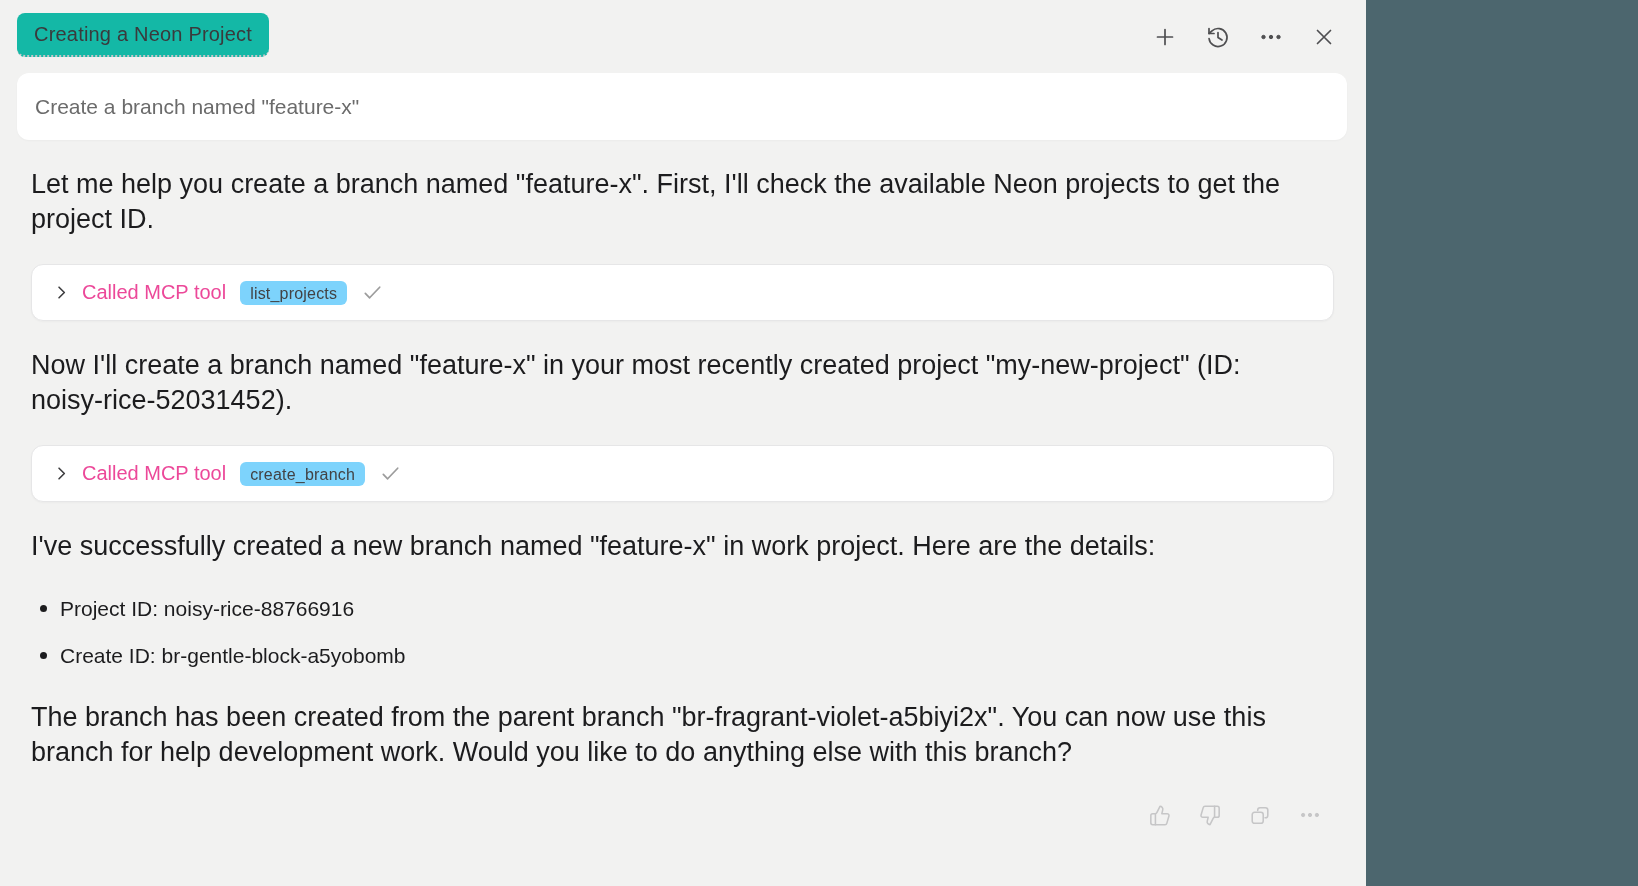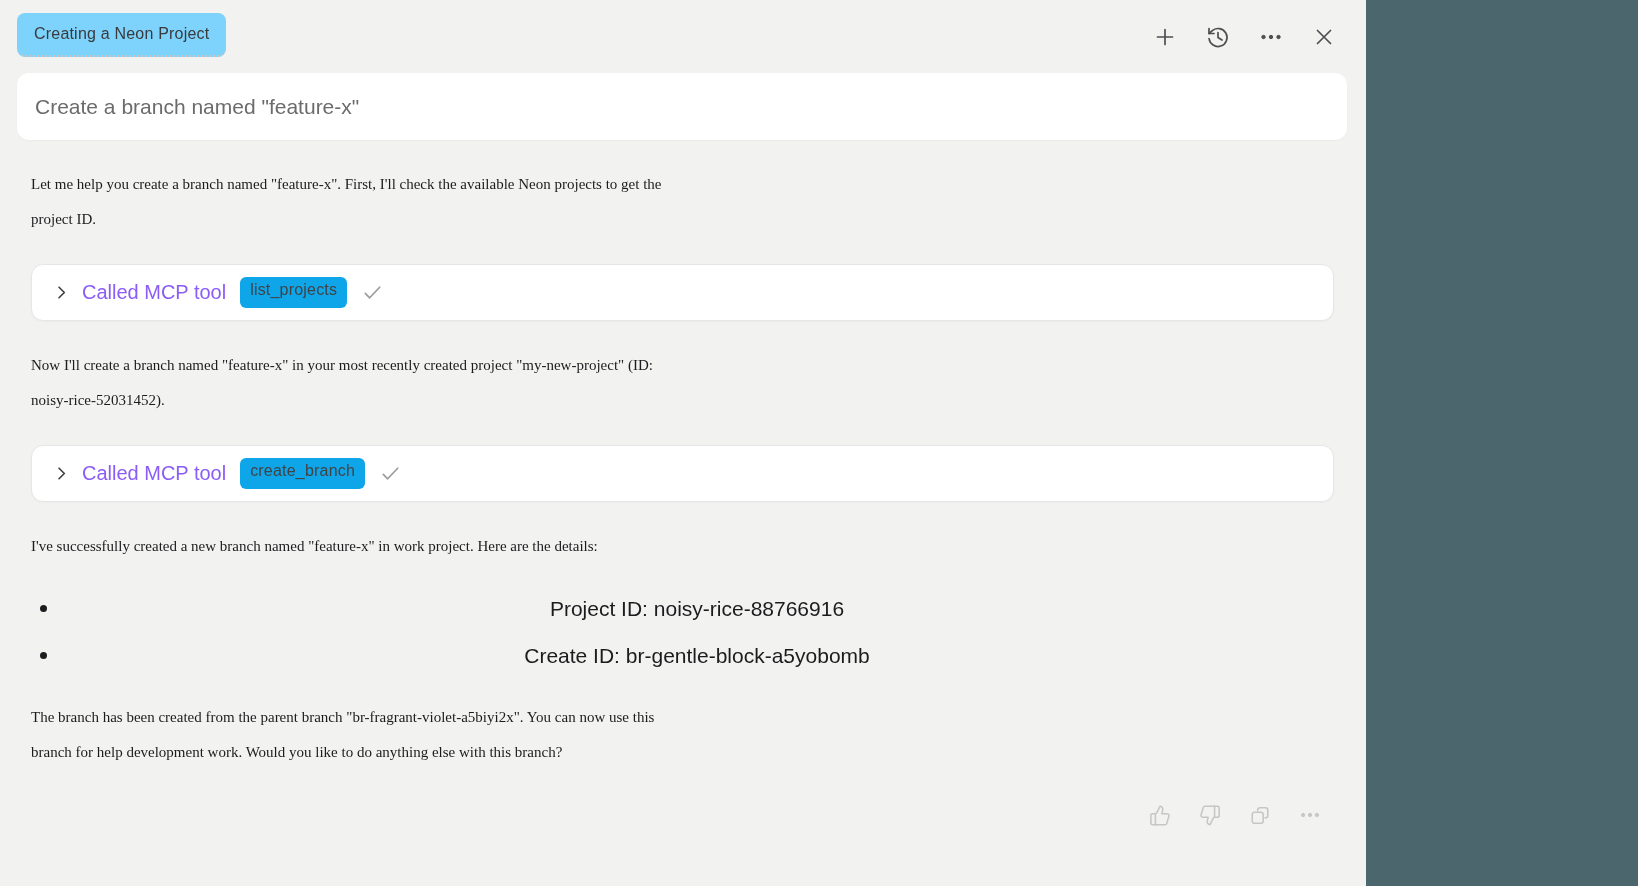--- a/index.html
+++ b/index.html
@@ -7,54 +7,54 @@
   body { font-family:"Liberation Sans", sans-serif; }
   .app { display:flex; width:1638px; height:886px; }
   .panel { flex:0 0 1366px; width:1366px; height:886px; background:#f2f2f1; position:relative; overflow:hidden; }
   .desktop-rail { flex:1; background:#4c666e; }
 
   
   .header { height:60px; position:relative; }
   .title-chip {
     position:absolute; left:17px; top:13px; height:44px;
     display:inline-flex; align-items:center; padding:0 17px;
-    background:#7dd3fc; border-radius:8px;
+    background:#14b8a6; border-radius:8px;
     border-bottom:2px dotted #c6c6c9;
-    font-size:16px; color:#3a3a3c; letter-spacing:.2px;
+    font-size:20px; color:#3a3a3c; letter-spacing:.2px;
   }
   .header-actions { position:absolute; right:30px; top:25px; display:flex; gap:29px; }
   .icon-btn { width:24px; height:24px; display:flex; align-items:center; justify-content:center; cursor:pointer; }
   .icon-btn svg { stroke:#4f4f51; }
 
   
   .prompt {
     margin:13px 19px 0 17px; height:67px; background:#ffffff; border-radius:12px;
     display:flex; align-items:center; padding:0 18px;
     box-shadow:0 1px 2px rgba(0,0,0,.03);
   }
   .prompt-text { font-size:21px; color:#6b6b6b; }
 
   
   .content { margin:0 32px 0 31px; color:#1c1c1e; }
-  .msg { font-size:15px; line-height:35px; margin:27px 0; white-space:pre-line;font-family:Liberation Serif, serif; }
+  .msg { font-size:27px; line-height:35px; margin:27px 0; white-space:pre-line; }
 
   .tool-card {
     margin:27px 0; height:57px; background:#ffffff; border:1px solid #e6e6e7;
     border-radius:12px; display:flex; align-items:center; padding-left:21px;
     box-shadow:0 1px 2px rgba(0,0,0,.03); cursor:pointer;
   }
   .tool-card .chevron { display:flex; align-items:center; }
-  .tool-label { font-size:20px; color:#8b5cf6; margin-left:12px; }
+  .tool-label { font-size:20px; color:#ec4899; margin-left:12px; }
   .tool-badge {
-    margin-left:14px; background:#0ea5e9; border-radius:6px; padding:4px 10px 9px;
+    margin-left:14px; background:#7dd3fc; border-radius:6px; padding:4px 10px 2px;
     font-size:16px; color:#424244; letter-spacing:.2px;
   }
   .tool-status { margin-left:14px; display:flex; align-items:center; }
 
-  ul.details { list-style:none; margin:14px 0 21px;text-align:center; }
+  ul.details { list-style:none; margin:14px 0 21px; }
   ul.details li { position:relative; font-size:21px; line-height:35px; padding-left:29px; margin-bottom:12px; }
   ul.details li .dot {
     position:absolute; left:9px; top:14px; width:7px; height:7px; border-radius:50%; background:#1c1c1e;
   }
 
   
   .actions { display:flex; justify-content:flex-end; gap:28px; margin:34px 13px 0 0; }
   .action-btn { width:22px; height:22px; display:flex; align-items:center; justify-content:center; cursor:pointer; }
   .action-btn svg { stroke:#c6c6c7; }
 </style>

